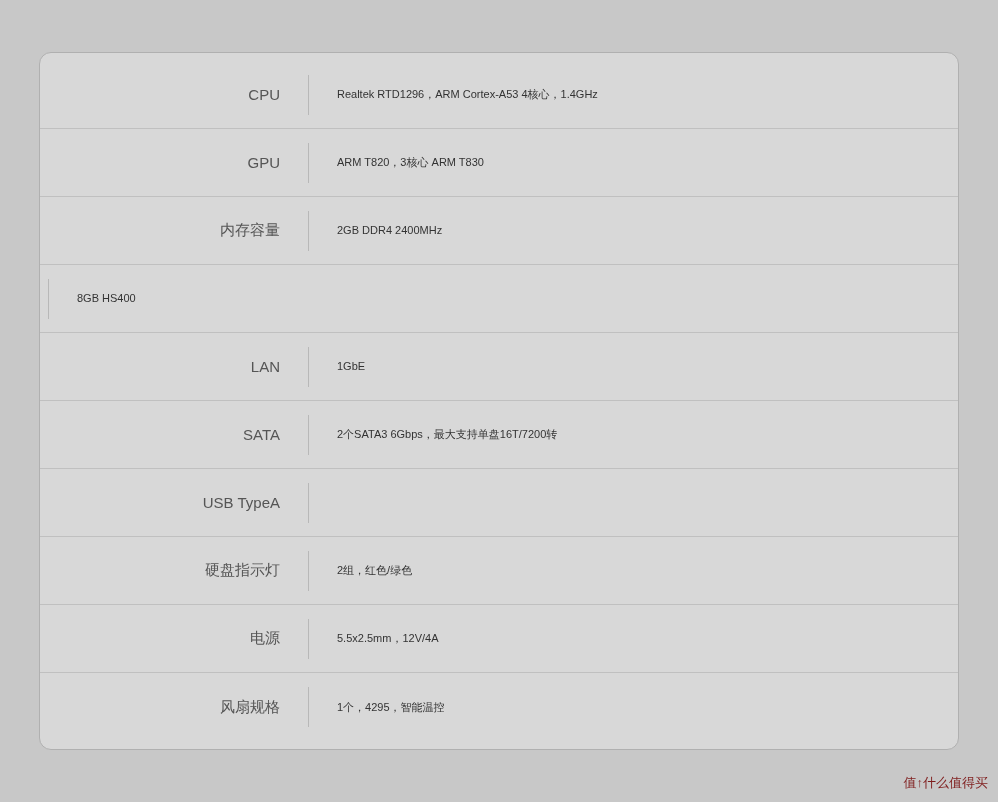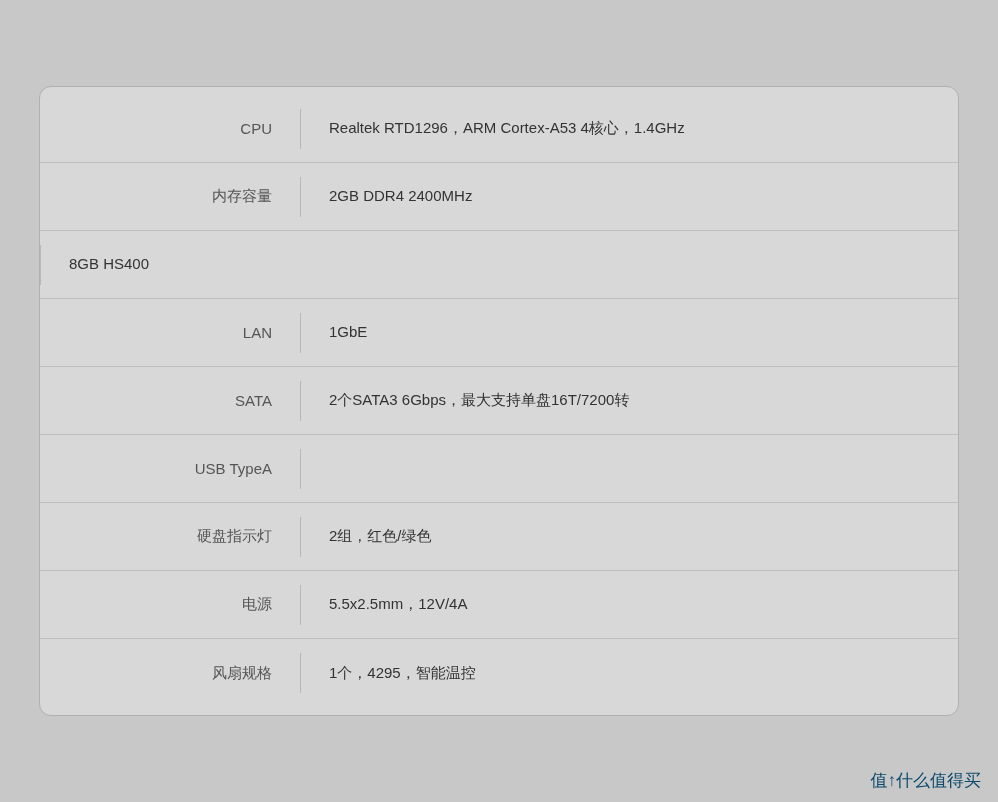--- a/index.html
+++ b/index.html
@@ -24,21 +24,21 @@
       width: 920px;
       overflow: hidden;
       padding: 8px 0;
     }
 
     .spec-row {
       display: flex;
       align-items: center;
       border-bottom: 1px solid #c0c0c0;
       min-height: 68px;
-      padding: 12px 0;
+      padding: 12px 8px;
     }
 
     .spec-row:last-child {
       border-bottom: none;
     }
 
     .spec-label {
       width: 260px;
       text-align: right;
       padding-right: 28px;
@@ -50,44 +50,49 @@
 
     .spec-divider {
       width: 1px;
       height: 40px;
       background-color: #b8b8b8;
       flex-shrink: 0;
       margin-right: 28px;
     }
 
     .spec-value {
-      font-size: 15px;
+      font-size: 11px;
       color: #333333;
       font-weight: 400;
       line-height: 1.5;
     }
 
     
     .watermark {
       position: fixed;
       bottom: 10px;
-      right: 17px;
-      font-size: 17px;
-      color: #0c4a6e;
+      right: 10px;
+      font-size: 13px;
+      color: #7f1d1d;
     }
   </style>
 </head>
 <body>
 
 <div class="spec-container">
 
 <div class="spec-row">
       <div class="spec-label">CPU</div>
       <div class="spec-divider"></div>
       <div class="spec-value">Realtek RTD1296，ARM Cortex-A53 4核心，1.4GHz</div>
+    </div>
+    <div class="spec-row">
+      <div class="spec-label">GPU</div>
+      <div class="spec-divider"></div>
+      <div class="spec-value">ARM T820，3核心 ARM T830</div>
     </div>
     <div class="spec-row">
       <div class="spec-label">内存容量</div>
       <div class="spec-divider"></div>
       <div class="spec-value">2GB DDR4 2400MHz</div>
     </div>
     <div class="spec-row">
       <div class="spec-divider"></div>
       <div class="spec-value">8GB HS400</div>
     </div>

